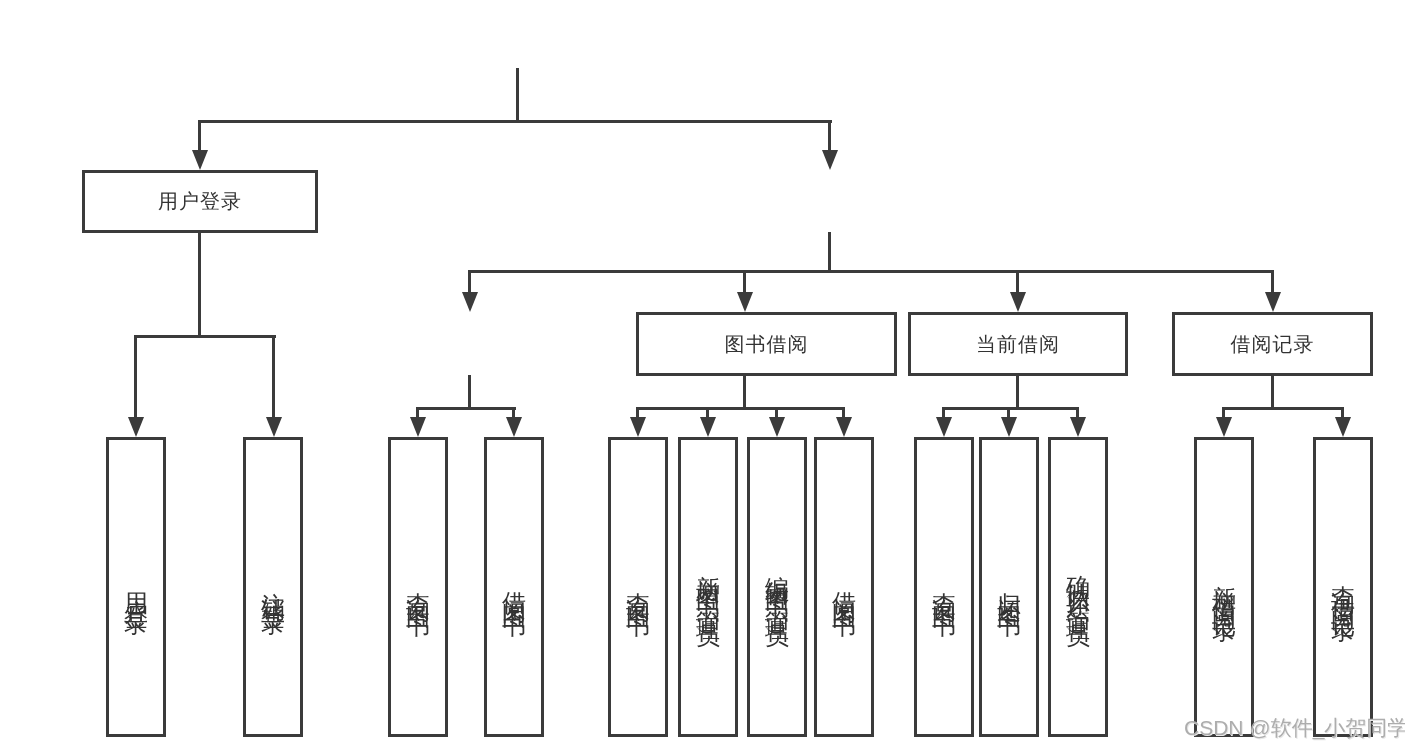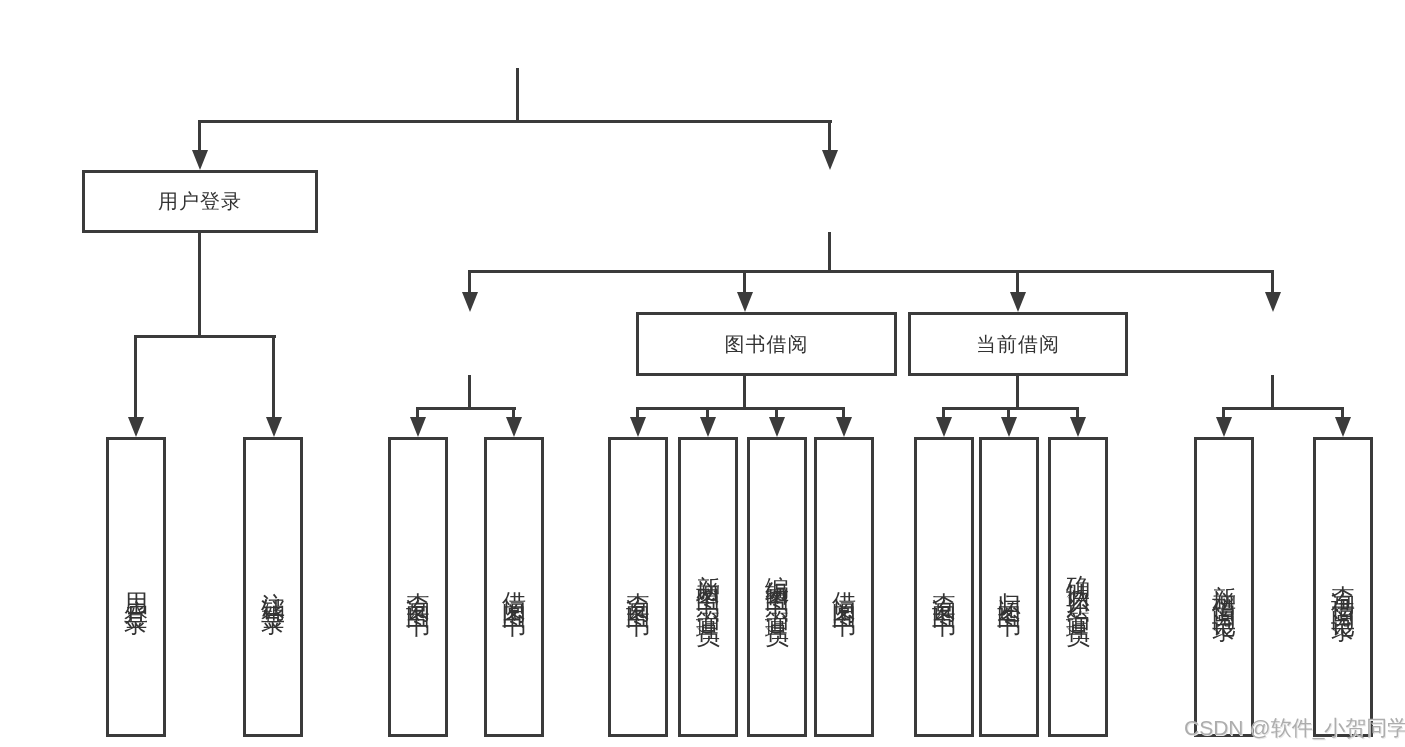--- a/index.html
+++ b/index.html
@@ -80,20 +80,21 @@
 </head>
 <body>
 
 <div id="stage">
 
 
   <div class="box" id="node-user-login">用户登录</div>
 
   <div class="box" id="node-book-borrow">图书借阅</div>
   <div class="box" id="node-current-borrow">当前借阅</div>
+  <div class="box" id="node-borrow-records">借阅记录</div>
 
   <div class="box leaf" id="leaf-user-login">
       <span class="vtext">用户登录</span>
     </div>
   <div class="box leaf" id="leaf-logout">
       <span class="vtext">注销登录</span>
     </div>
   <div class="box leaf" id="leaf-nb-query">
       <span class="vtext">查询图书</span>
     </div>

